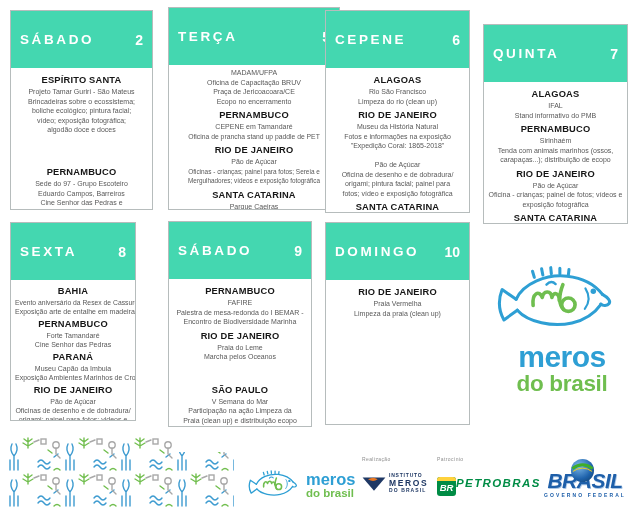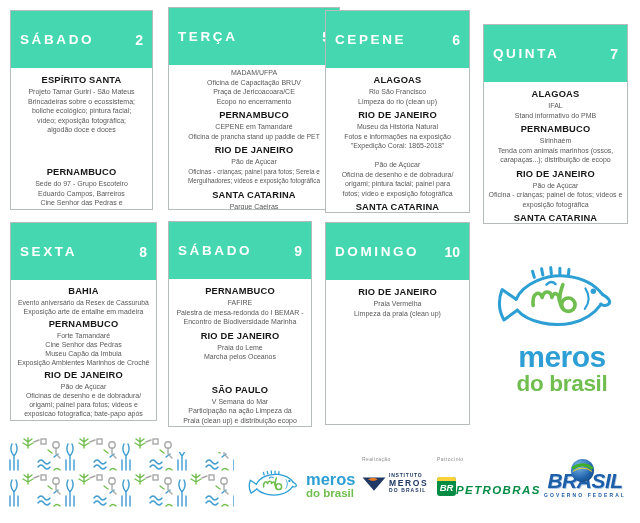--- a/index.html
+++ b/index.html
@@ -10,21 +10,21 @@
   }
   
   .card{
     position:absolute;background:#fff;border:1px solid #b6bcbc;
     box-sizing:border-box;overflow:hidden;
   }
   .c1{left:10px;top:10px;width:143px;height:200px;}
   .c2{left:168px;top:7px;width:172px;height:203px;}
   .c3{left:325px;top:10px;width:145px;height:203px;}
   .c4{left:483px;top:13px;width:145px;height:200px;margin-top:11px;}
-  .c5{left:10px;top:222px;width:147px;height:199px;}
+  .c5{left:10px;top:222px;width:126px;height:199px;}
   .c6{left:168px;top:221px;width:144px;height:206px;}
   .c7{left:325px;top:222px;width:145px;height:203px;}
   .card-header{
     height:25px;background:var(--teal);display:flex;align-items:center;
     justify-content:space-between;padding:16px 9px;color:#fff;font-weight:bold;
   }
   .card-header .day{font-size:13.5px;letter-spacing:2.6px;}
   .card-header .num{font-size:14px;letter-spacing:0;}
   .card-body{padding:3px 4px 2px;text-align:center;}
   .state{
@@ -49,21 +49,21 @@
   .footer-meros .word-main{font-size:16.5px;line-height:15px;font-weight:bold;color:var(--blue);}
   .footer-meros .word-sub{font-size:11.5px;line-height:12px;font-weight:bold;color:var(--green);}
   .sponsor-label{font-size:5px;color:#8f8f8f;letter-spacing:0.4px;}
   .realizacao{position:absolute;left:362px;top:456px;}
   .realizacao .logo-row{display:flex;align-items:center;margin-top:11px;}
   .inst-txt{margin-left:3px;color:var(--navy);text-align:left;}
   .inst-l1{font-size:5px;line-height:5.5px;letter-spacing:0.8px;font-weight:bold;}
   .inst-l2{font-size:8.5px;line-height:8.5px;letter-spacing:1.6px;font-weight:bold;}
   .inst-l3{font-size:5px;line-height:6px;letter-spacing:1.1px;font-weight:bold;}
   .patrocinio{position:absolute;left:437px;top:456px;}
-  .petrobras{display:flex;align-items:flex-end;margin-top:15px;}
+  .petrobras{display:flex;align-items:flex-start;margin-top:15px;}
   .br-badge{
     width:19px;height:19px;background:var(--pgreen);border-radius:3px;
     position:relative;overflow:hidden;flex:none;
   }
   .br-badge .ybar{position:absolute;left:0;top:0;width:100%;height:4px;background:var(--pyellow);}
   .br-badge .brtxt{
     position:absolute;left:0;top:4px;width:100%;text-align:center;color:#fff;
     font-weight:bold;font-style:italic;font-size:9.5px;line-height:14px;letter-spacing:0;
   }
   .petro-word{
@@ -260,20 +260,21 @@
           <div class="state">BAHIA</div>
           <div class="line" style="font-size: 6.7963px;">Evento aniversário da Resex de Cassurubá</div>
           <div class="line">Exposição arte de entalhe em madeira</div>
         </div>
         <div class="section">
           <div class="state">PERNAMBUCO</div>
           <div class="line">Forte Tamandaré</div>
           <div class="line">Cine Senhor das Pedras</div>
         </div>
         <div class="section">
+          <div class="state">PARANÁ</div>
           <div class="line">Museu Capão da Imbuia</div>
           <div class="line">Exposição Ambientes Marinhos de Crochê</div>
         </div>
         <div class="section">
           <div class="state">RIO DE JANEIRO</div>
           <div class="line">Pão de Açúcar</div>
           <div class="line">Oficinas de desenho e de dobradura/</div>
           <div class="line">origami; painel para fotos; videos e</div>
           <div class="line">exposicao fotografica; bate-papo após</div>
           <div class="line">exibição do filme Baía URBANA - parte</div>

